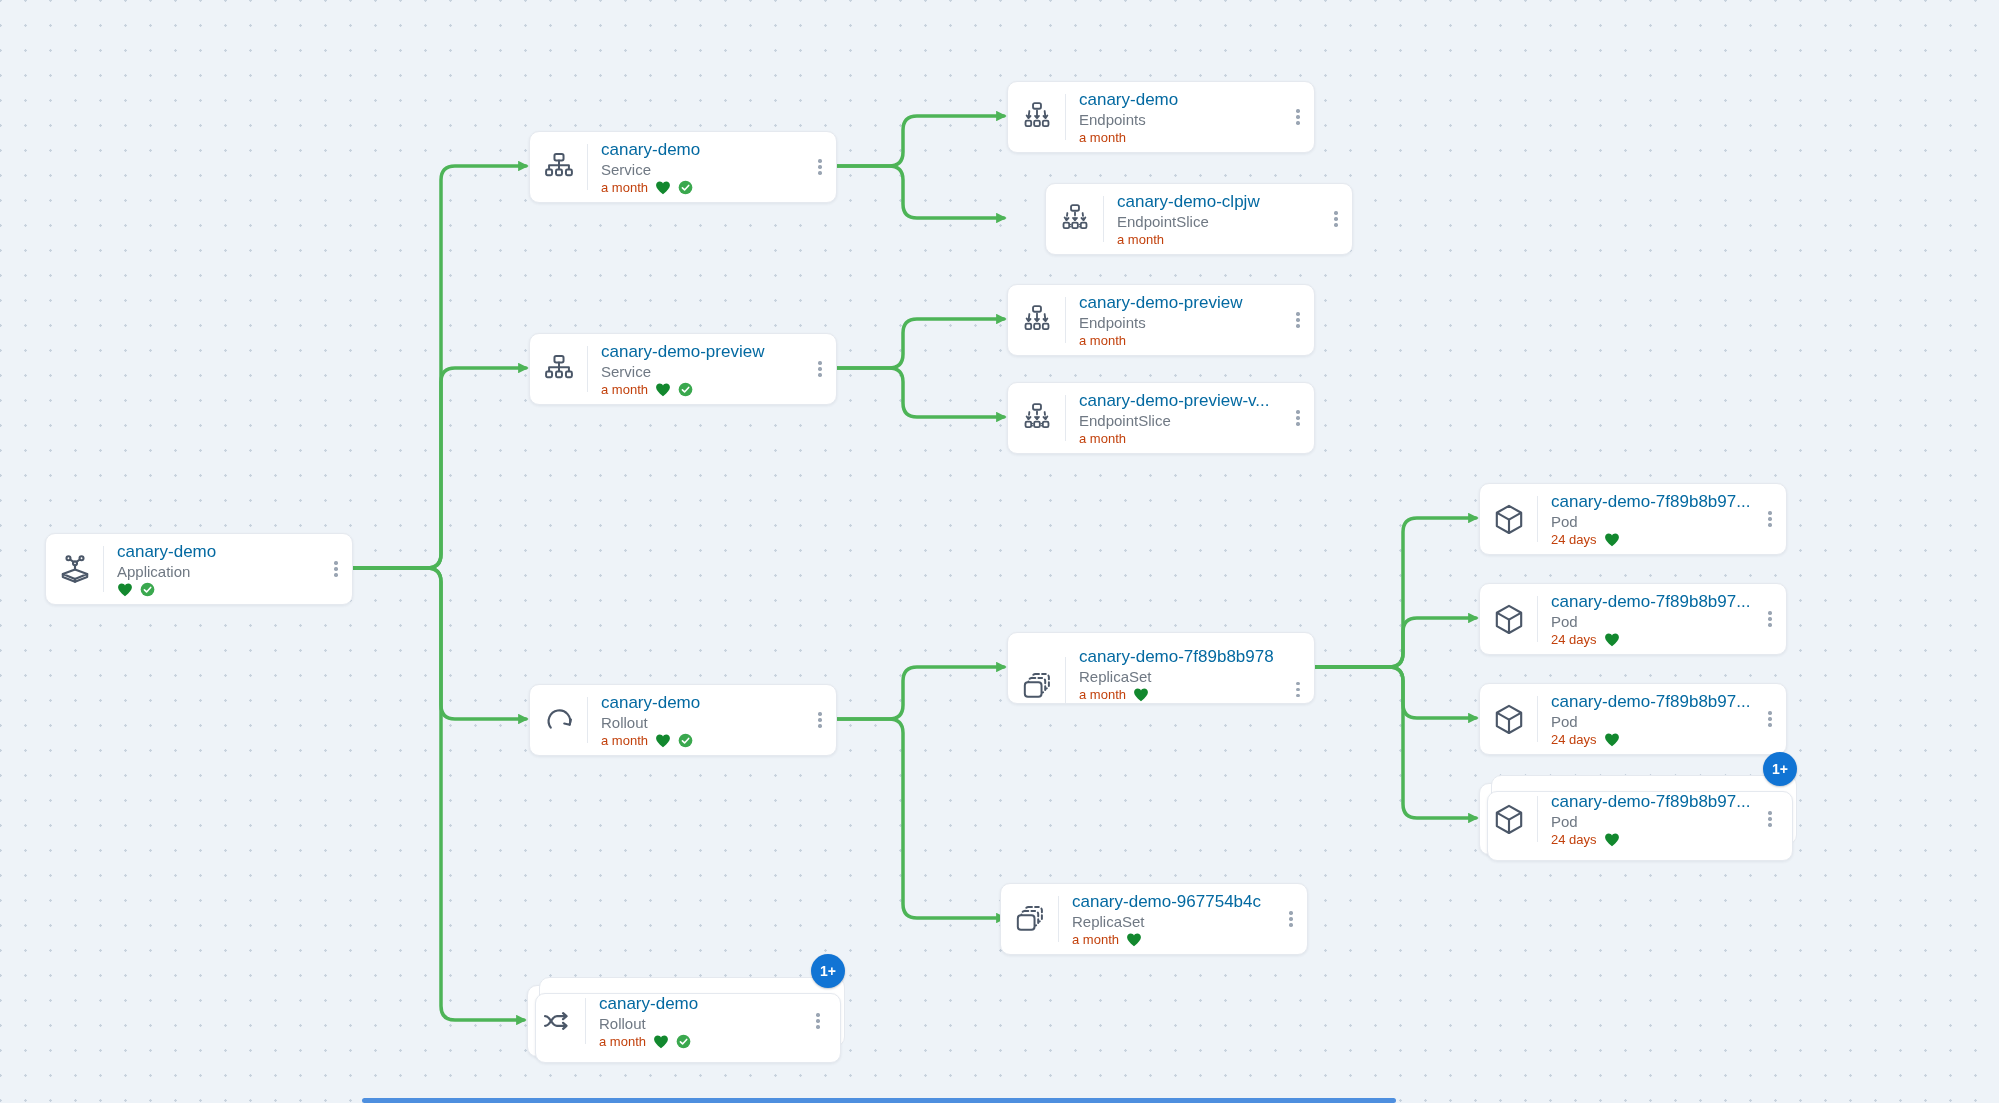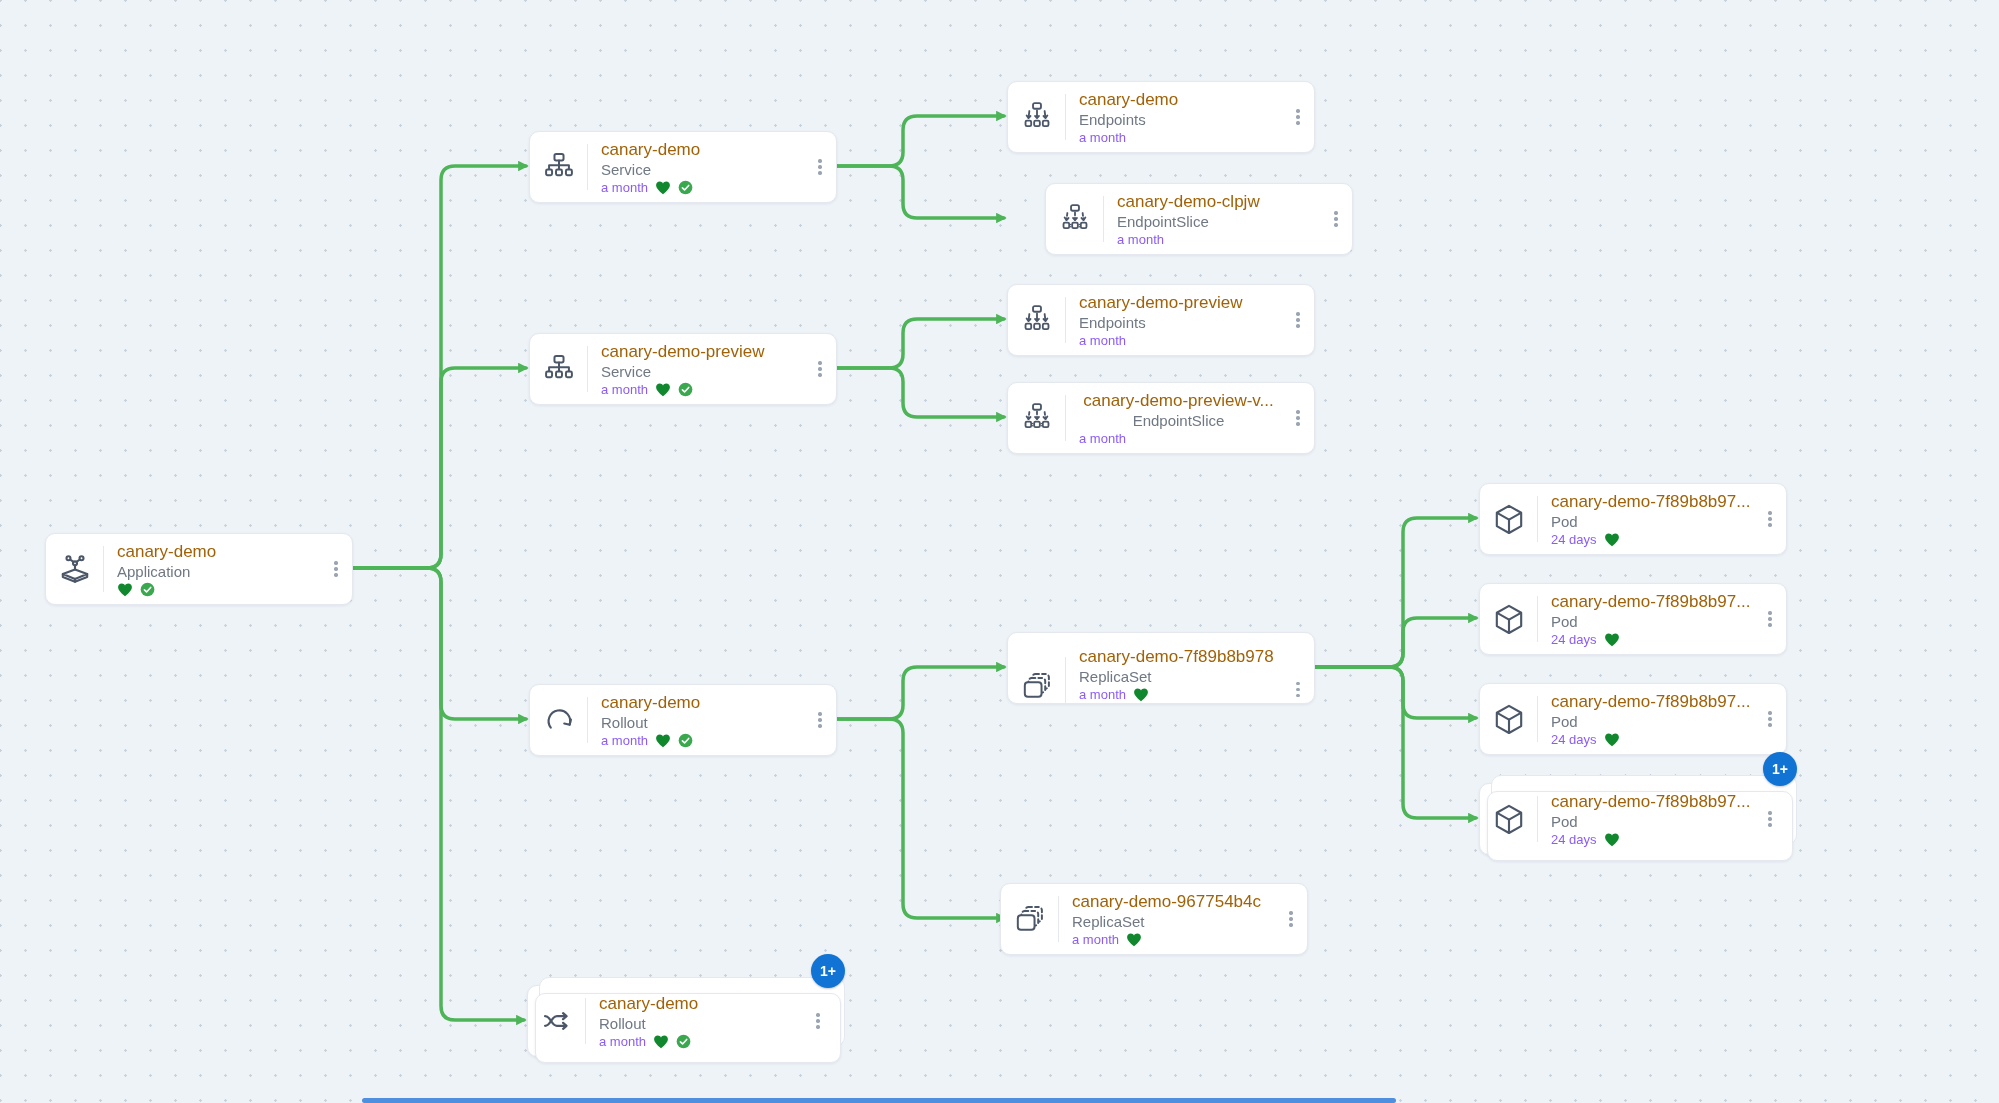--- a/index.html
+++ b/index.html
@@ -23,23 +23,23 @@
   }
   .node.stacked::after{
     content:"";position:absolute;inset:0;transform:translate(7px,7px);
     background:#fff;border:1px solid #e5e9ef;border-radius:10px;z-index:-1;
     box-shadow:0 1px 3px rgba(20,30,50,.07);
   }
   .iconbox{width:57px;flex:none;display:flex;align-items:center;justify-content:center;}
   .iconbox svg{width:34px;height:34px;display:block;}
   .divider{width:1px;height:46px;background:#e5e9ef;flex:none;}
   .textcol{flex:1;min-width:0;padding:0 8px 0 13px;}
-  .title{font-size:17px;font-weight:500;color:#a16207;line-height:21px;white-space:nowrap;overflow:hidden;}
+  .title{font-size:17px;font-weight:500;color:#0369a1;line-height:21px;white-space:nowrap;overflow:hidden;}
   .kind{font-size:15px;color:#6f7883;line-height:17px;margin-top:1px;}
-  .meta{display:flex;align-items:center;gap:7px;font-size:13px;color:#8b5cf6;line-height:17px;margin-top:1px;min-height:16px;}
+  .meta{display:flex;align-items:center;gap:7px;font-size:13px;color:#c2410c;line-height:17px;margin-top:1px;min-height:16px;}
   .meta svg{display:block;}
   .menu{flex:none;width:24px;margin-right:4px;display:flex;flex-direction:column;align-items:center;gap:2.6px;cursor:pointer;padding:6px 0;}
   .menu i{width:3.4px;height:3.4px;border-radius:50%;background:#9aa5b3;}
   .badge{
     position:absolute;top:-32px;right:-11px;width:34px;height:34px;border-radius:50%;
     color:#fff;font-size:14px;font-weight:700;display:flex;align-items:center;justify-content:center;
     z-index:3;box-shadow:0 1px 2px rgba(20,30,50,.25);cursor:pointer;
   }
   .hscroll{position:absolute;left:362px;bottom:0;width:1034px;height:5px;border-radius:3px;z-index:6;cursor:pointer;}
 </style>
@@ -242,21 +242,21 @@
           <div class="meta">
             <span>a month</span>
           </div>
         </div>
         <div class="menu">
           <i></i>
           <i></i>
           <i></i>
         </div>
       </div>
-      <div class="node" style="left: 1007px; top: 382px; text-align: center;">
+      <div class="node" style="left: 1007px; top: 382px;">
         <div class="iconbox">
           <svg viewBox="0 0 24 24" fill="none" stroke="#4b5768" stroke-linecap="round" stroke-linejoin="round" stroke-width="1.3">
             <rect x="9.2" y="2.2" width="5.6" height="4" rx="1.2"></rect>
             <path stroke-dasharray="2 1.7" d="M6.6 7.8 L6 12.6"></path>
             <path d="M4.7 11 L6 12.8 L7.4 11.3"></path>
             <path stroke-dasharray="2 1.7" d="M12 7.4 V12.6"></path>
             <path d="M10.6 11.2 L12 12.8 L13.4 11.2"></path>
             <path stroke-dasharray="2 1.7" d="M17.4 7.8 L18 12.6"></path>
             <path d="M16.6 11.3 L18 12.8 L19.3 11"></path>
             <rect x="3.9" y="14.6" width="4" height="3.8" rx="1"></rect>

